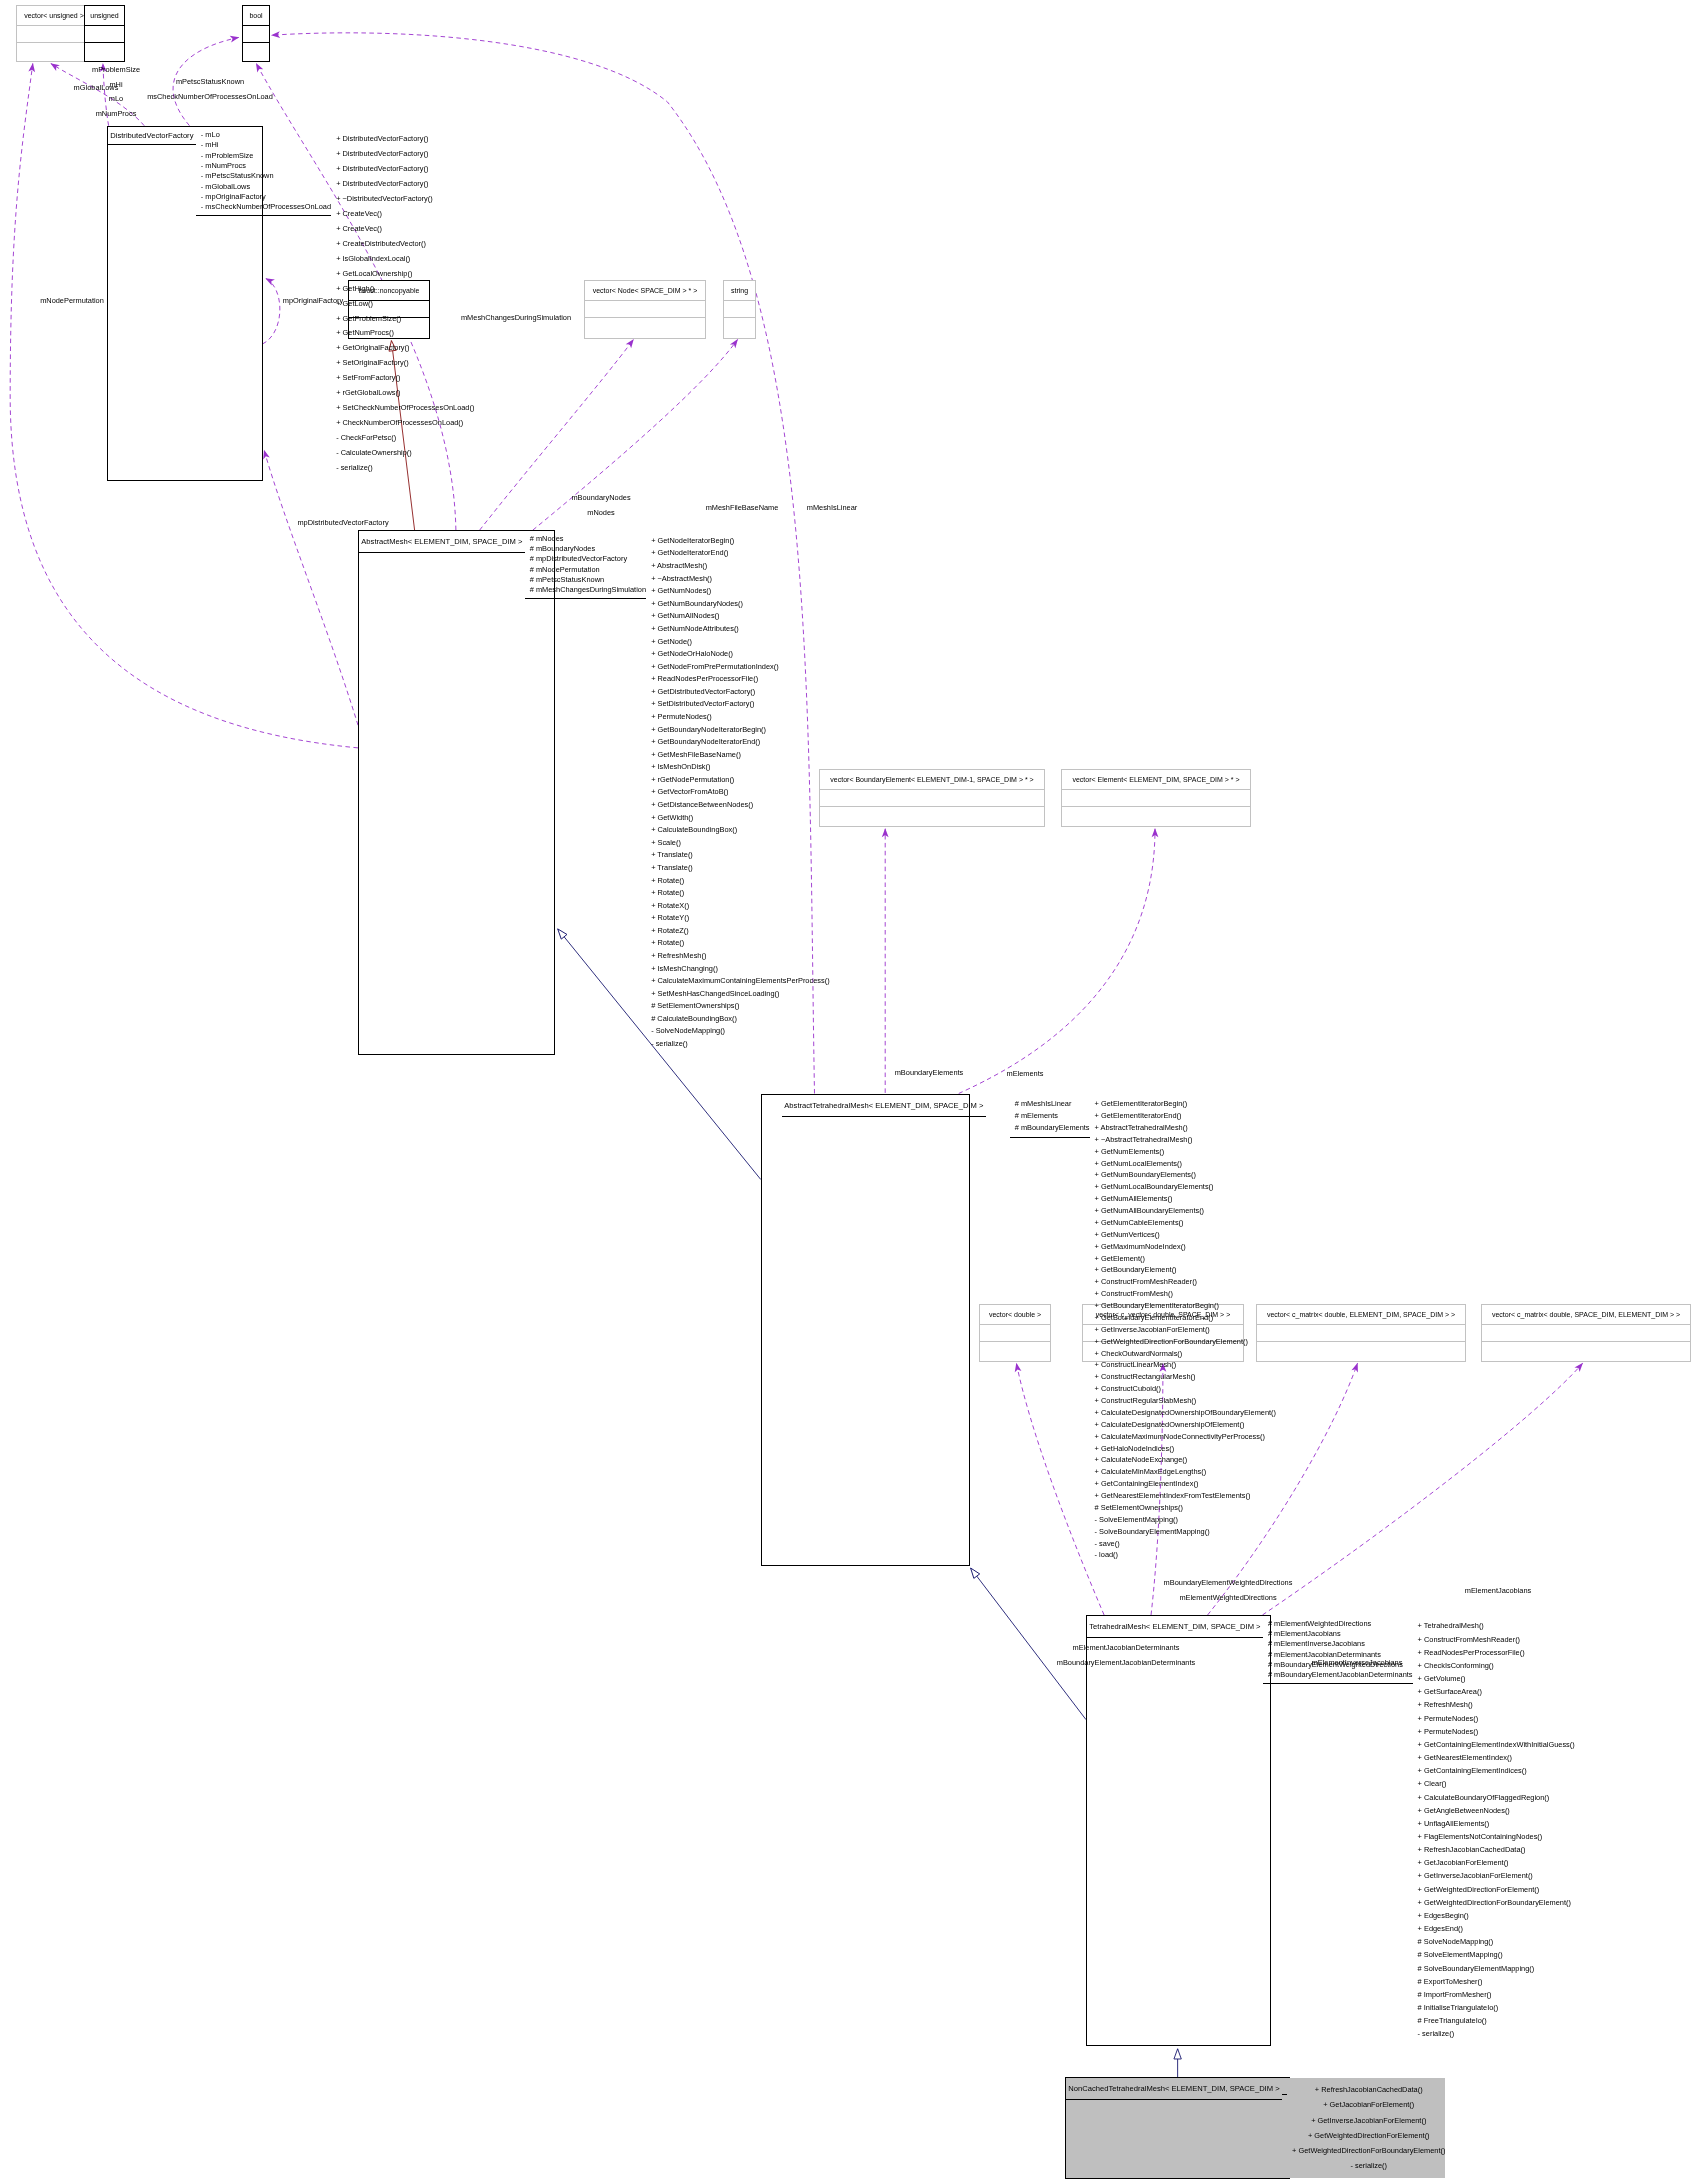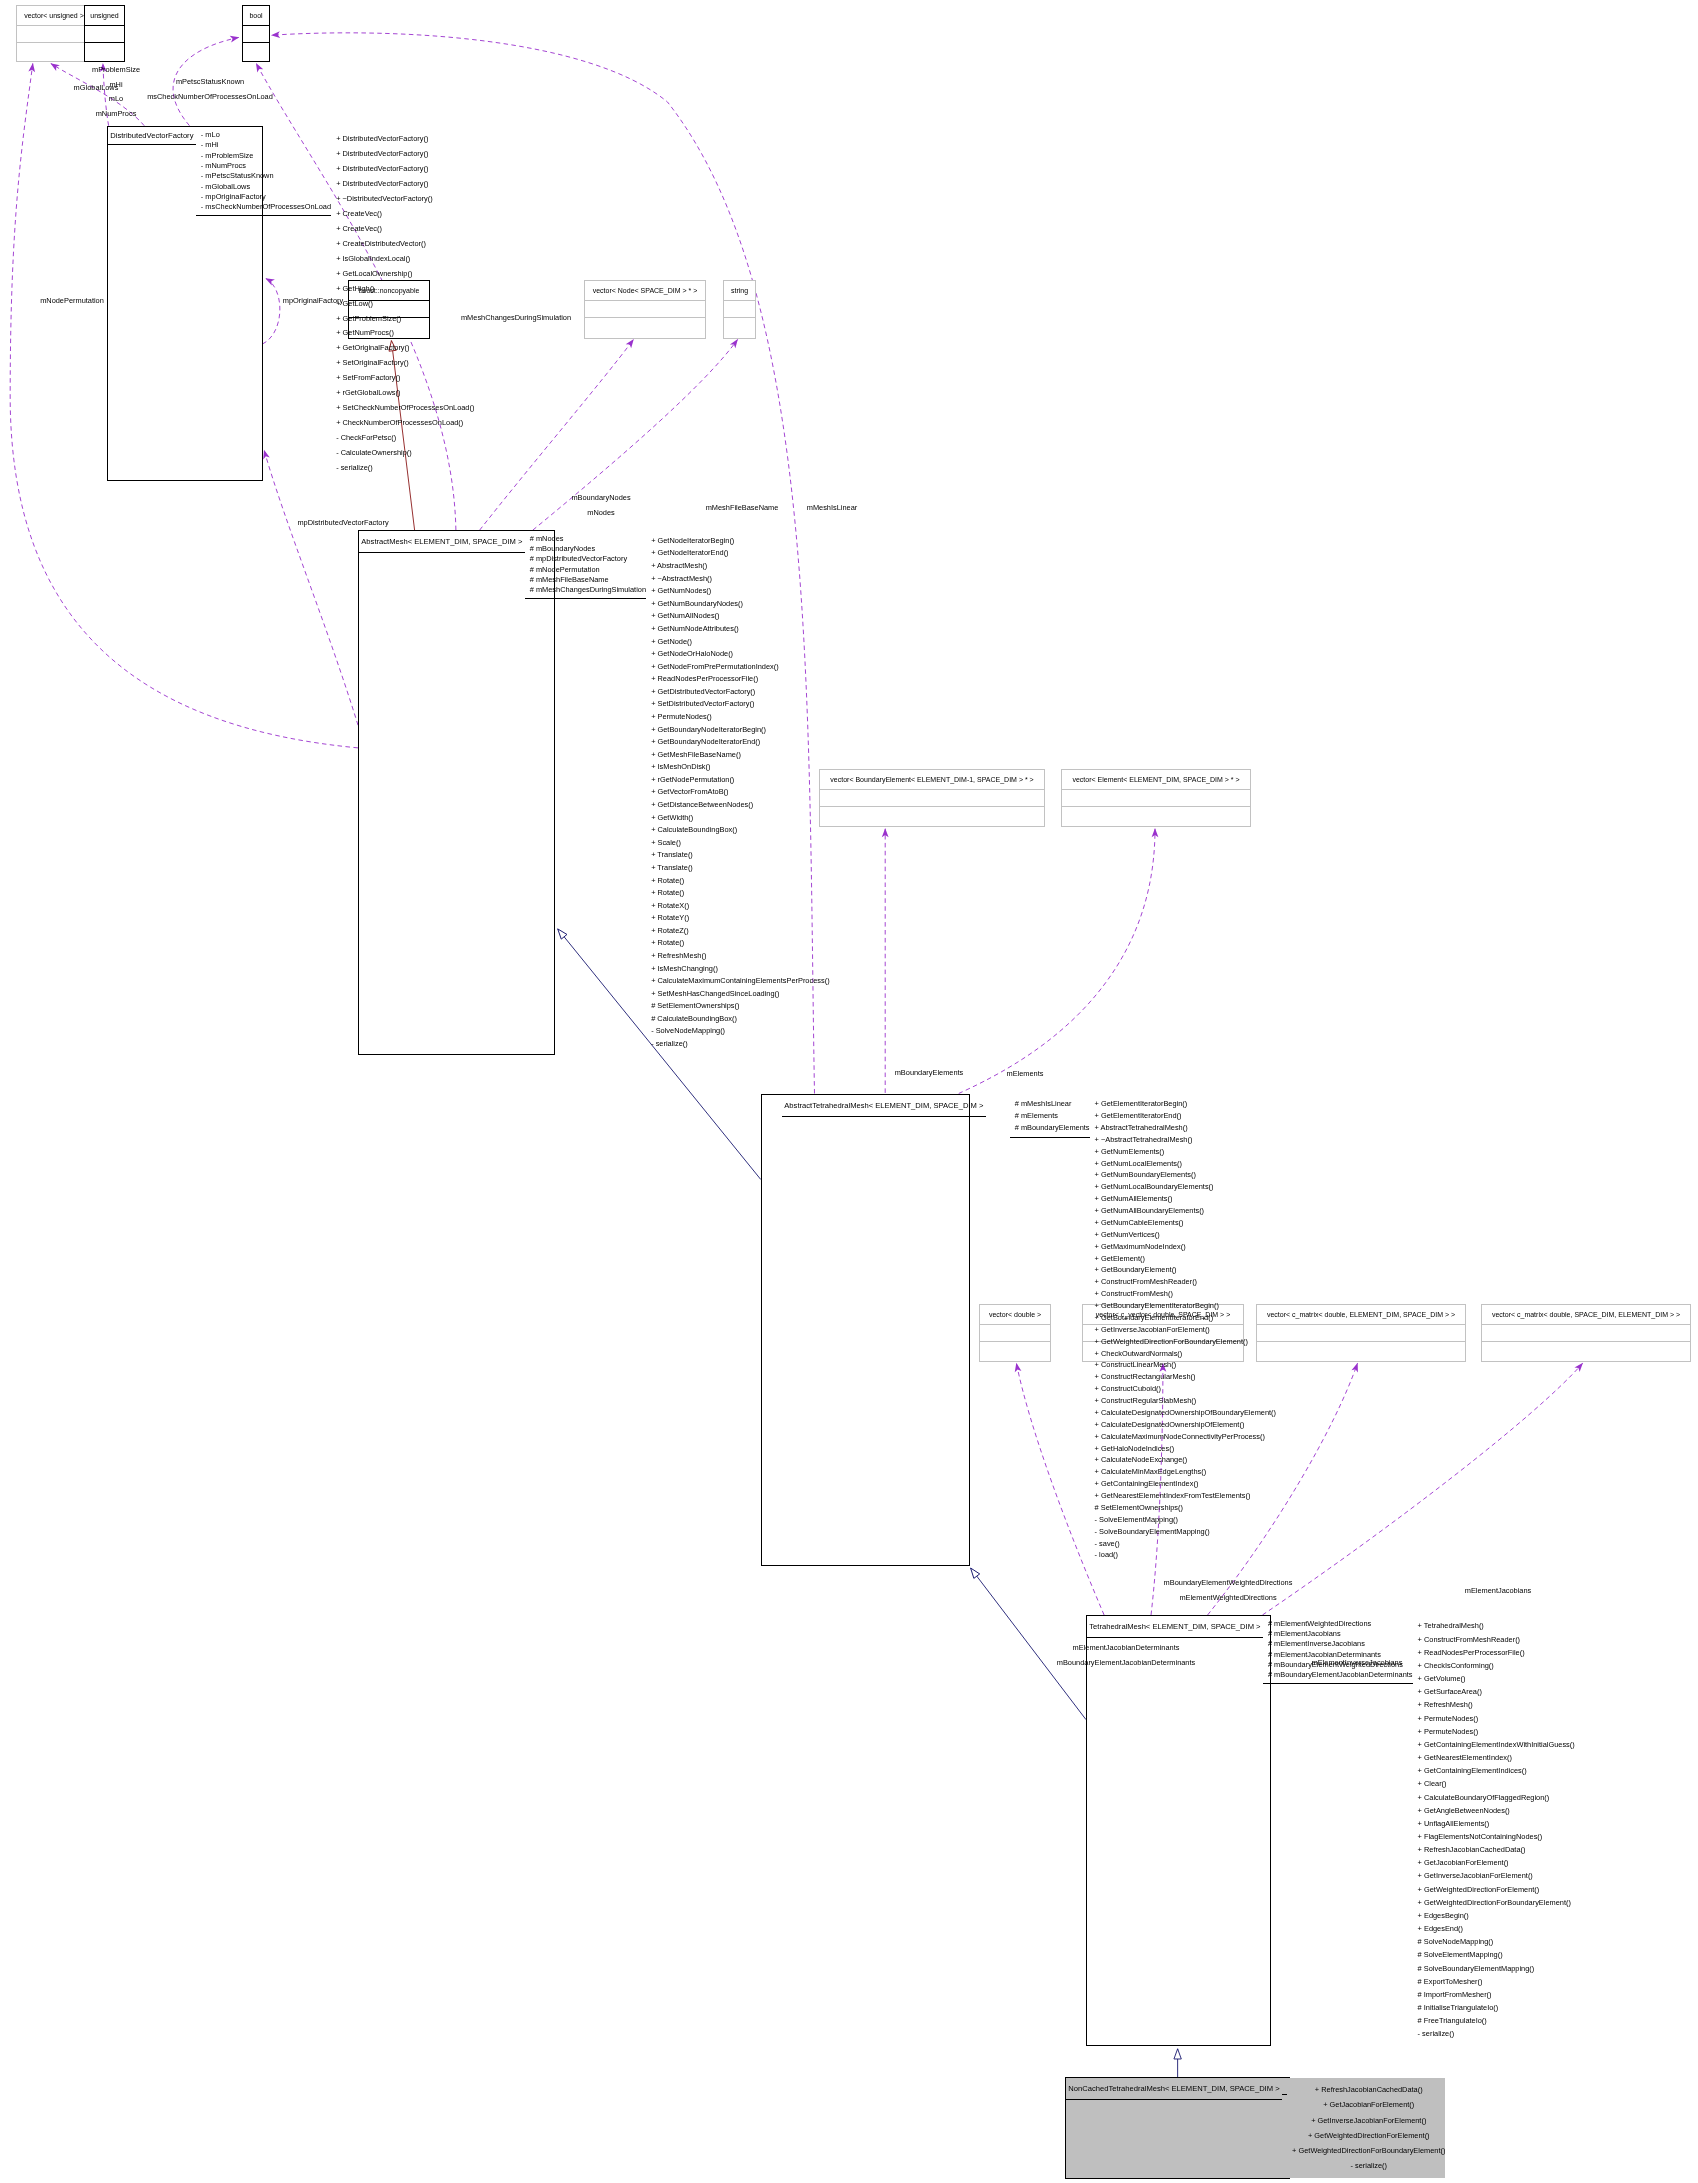--- a/index.html
+++ b/index.html
@@ -188,21 +188,21 @@
       </ul>
   </div>
 
   <div class="uml" style="left:358px;top:530px;width:197px;height:525px;">
     <div class="uml-title" style="height:21.5px;">AbstractMesh&lt; ELEMENT_DIM, SPACE_DIM &gt;</div>
     <ul class="sec" style="height:68px;">
         <li># mNodes</li>
         <li># mBoundaryNodes</li>
         <li># mpDistributedVectorFactory</li>
         <li># mNodePermutation</li>
-        <li># mMeshFileBaseName</li>
+        <li># mPetscStatusKnown</li>
         <li># mMeshChangesDuringSimulation</li>
       </ul>
     <ul class="sec last">
         <li>+ GetNodeIteratorBegin()</li>
         <li>+ GetNodeIteratorEnd()</li>
         <li>+ AbstractMesh()</li>
         <li>+ ~AbstractMesh()</li>
         <li>+ GetNumNodes()</li>
         <li>+ GetNumBoundaryNodes()</li>
         <li>+ GetNumAllNodes()</li>

